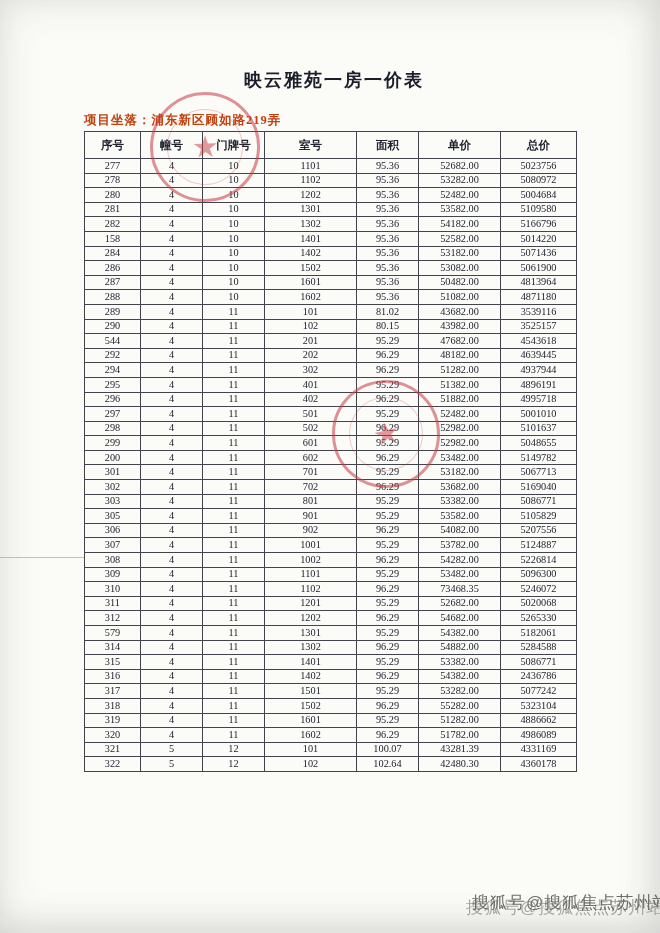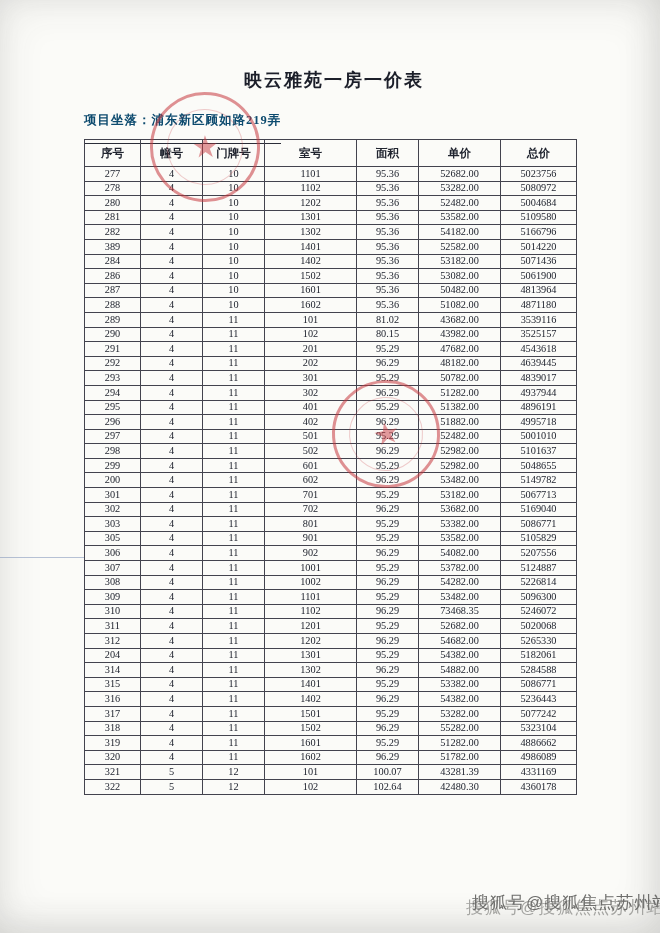--- a/index.html
+++ b/index.html
@@ -14,25 +14,25 @@
     box-shadow:inset 0 0 45px rgba(60,60,55,0.12), inset -8px -10px 30px rgba(60,60,55,0.10);
     color:#232733;
   }
   .title{
     position:absolute;top:68px;left:4px;width:660px;margin:0;
     text-align:center;font-size:18px;font-weight:bold;letter-spacing:2px;
     font-family:"Liberation Sans", sans-serif;color:#1c1f2a;
   }
   .location{
     position:absolute;top:112px;left:84px;
-    font-size:12.5px;font-weight:bold;color:#0c4a6e;
-    border-bottom:1.5px solid #2a2d38;padding-bottom:14px;letter-spacing:1px;
+    font-size:12.5px;font-weight:bold;color:#c2410c;
+    border-bottom:1.5px solid #2a2d38;padding-bottom:2px;letter-spacing:1px;
   }
   table.price-table{
-    position:absolute;top:139px;left:84px;width:492px;
+    position:absolute;top:131px;left:84px;width:492px;
     border-collapse:collapse;table-layout:fixed;
   }
   table.price-table th, table.price-table td{
     border:1px solid #43434e;
     text-align:center;vertical-align:middle;
     color:#20242f;overflow:hidden;white-space:nowrap;
   }
   table.price-table th{
     height:24px;font-size:11.5px;font-weight:bold;
     font-family:"Liberation Sans", sans-serif;background:transparent;
@@ -139,21 +139,21 @@
         <tr>
           <td>282</td>
           <td>4</td>
           <td>10</td>
           <td>1302</td>
           <td>95.36</td>
           <td>54182.00</td>
           <td>5166796</td>
         </tr>
         <tr>
-          <td>389</td>
+          <td>158</td>
           <td>4</td>
           <td>10</td>
           <td>1401</td>
           <td>95.36</td>
           <td>52582.00</td>
           <td>5014220</td>
         </tr>
         <tr>
           <td>284</td>
           <td>4</td>
@@ -202,47 +202,38 @@
         <tr>
           <td>290</td>
           <td>4</td>
           <td>11</td>
           <td>102</td>
           <td>80.15</td>
           <td>43982.00</td>
           <td>3525157</td>
         </tr>
         <tr>
-          <td>291</td>
+          <td>544</td>
           <td>4</td>
           <td>11</td>
           <td>201</td>
           <td>95.29</td>
           <td>47682.00</td>
           <td>4543618</td>
         </tr>
         <tr>
           <td>292</td>
           <td>4</td>
           <td>11</td>
           <td>202</td>
           <td>96.29</td>
           <td>48182.00</td>
           <td>4639445</td>
         </tr>
         <tr>
-          <td>293</td>
-          <td>4</td>
-          <td>11</td>
-          <td>301</td>
-          <td>95.29</td>
-          <td>50782.00</td>
-          <td>4839017</td>
-        </tr>
-        <tr>
           <td>294</td>
           <td>4</td>
           <td>11</td>
           <td>302</td>
           <td>96.29</td>
           <td>51282.00</td>
           <td>4937944</td>
         </tr>
         <tr>
           <td>295</td>
@@ -391,21 +382,21 @@
         <tr>
           <td>312</td>
           <td>4</td>
           <td>11</td>
           <td>1202</td>
           <td>96.29</td>
           <td>54682.00</td>
           <td>5265330</td>
         </tr>
         <tr>
-          <td>204</td>
+          <td>579</td>
           <td>4</td>
           <td>11</td>
           <td>1301</td>
           <td>95.29</td>
           <td>54382.00</td>
           <td>5182061</td>
         </tr>
         <tr>
           <td>314</td>
           <td>4</td>
@@ -424,21 +415,21 @@
           <td>53382.00</td>
           <td>5086771</td>
         </tr>
         <tr>
           <td>316</td>
           <td>4</td>
           <td>11</td>
           <td>1402</td>
           <td>96.29</td>
           <td>54382.00</td>
-          <td>5236443</td>
+          <td>2436786</td>
         </tr>
         <tr>
           <td>317</td>
           <td>4</td>
           <td>11</td>
           <td>1501</td>
           <td>95.29</td>
           <td>53282.00</td>
           <td>5077242</td>
         </tr>

